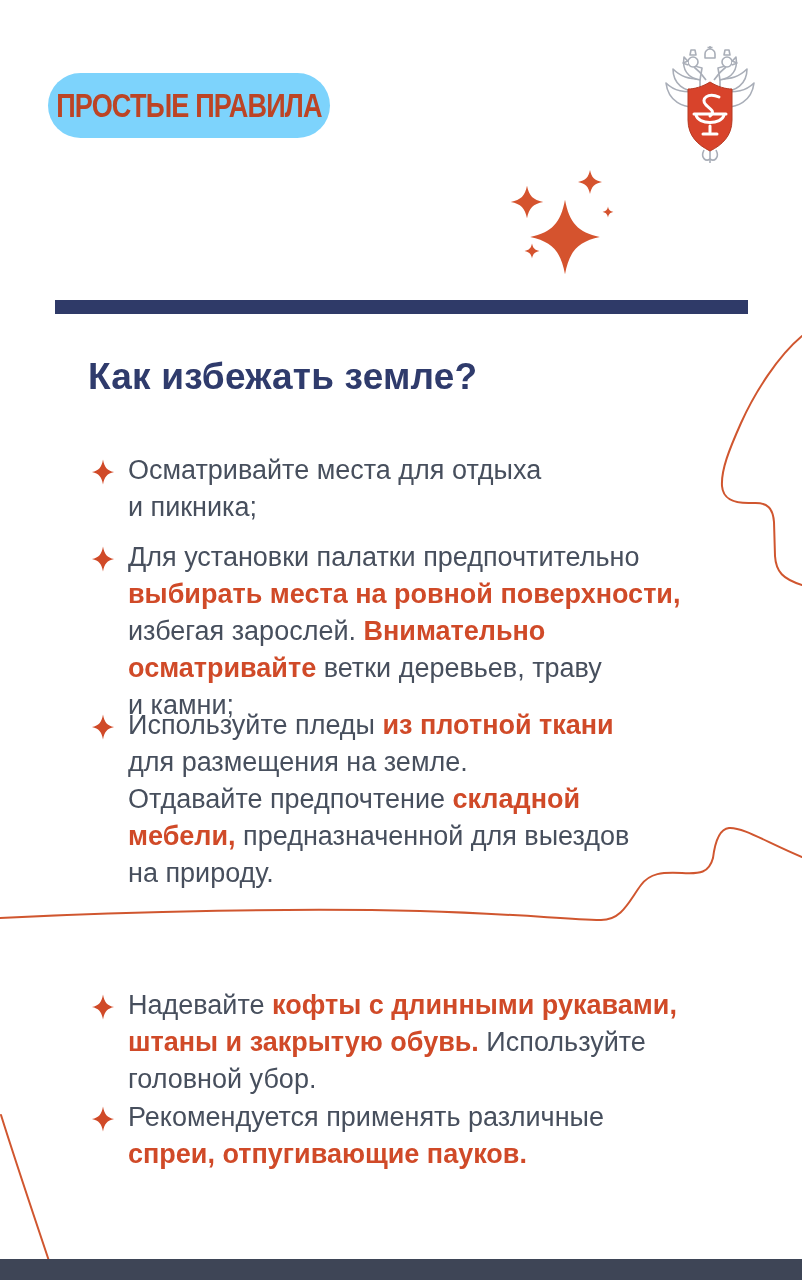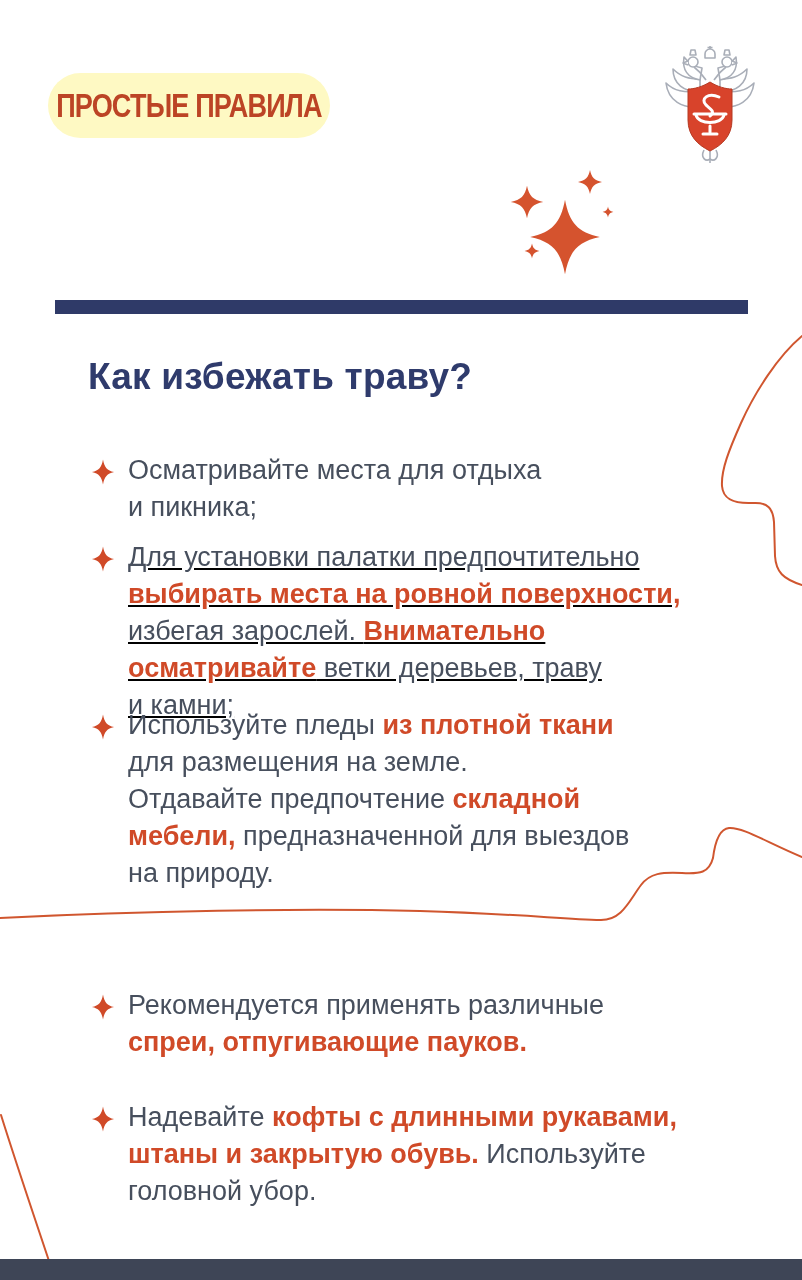--- a/index.html
+++ b/index.html
@@ -8,21 +8,21 @@
     width:802px;height:1280px;
     margin:0 auto;
     background:#ffffff;
     overflow:hidden;
     font-family:"Liberation Sans", sans-serif;
   }
   
   .badge{
     position:absolute;left:48px;top:73px;
     width:282px;height:65px;border-radius:33px;
-    background:#fef9c3;
+    background:#7dd3fc;
     display:flex;align-items:center;justify-content:center;
   }
   .badge span{
     display:inline-block;
     font-size:33px;font-weight:bold;
     color:#bc4425;
     letter-spacing:-1px;
     transform:scaleX(0.82);
     white-space:nowrap;
   }
@@ -38,21 +38,21 @@
     position:absolute;left:88px;top:356px;
     font-size:37px;font-weight:bold;color:#2f3b6c;
     letter-spacing:0.2px;
   }
   
   .deco-lines{position:absolute;left:0;top:0;width:802px;height:1280px;pointer-events:none;}
   
   .rules{position:absolute;left:0;top:0;width:662px;height:1280px;}
   .bullet{position:absolute;left:91px;width:640px;}
   .bullet:nth-child(1){top:452px;}
-  .bullet:nth-child(2){top:539px;text-decoration:underline;}
+  .bullet:nth-child(2){top:539px;}
   .bullet:nth-child(3){top:707px;}
   .bullet:nth-child(4){top:987px;}
   .bullet:nth-child(5){top:1099px;}
   .bullet .marker{
     position:absolute;left:0;top:7px;width:24px;height:26px;
   }
   .bullet .bullet-text{
     margin-left:37px;
     font-size:27px;line-height:37px;
     color:#474f5d;
@@ -124,21 +124,21 @@
       <use href="#spark" transform="translate(70,75) scale(2.9,3.1) translate(-12,-12)"></use>
       <use href="#spark" transform="translate(32,40) scale(1.35) translate(-12,-12)"></use>
       <use href="#spark" transform="translate(95,20) scale(1.0) translate(-12,-12)"></use>
       <use href="#spark" transform="translate(113,50) scale(0.45) translate(-12,-12)"></use>
       <use href="#spark" transform="translate(37,89) scale(0.62) translate(-12,-12)"></use>
     </g>
   </svg>
 
   <div class="top-bar"></div>
 
-  <div class="heading">Как избежать траву?</div>
+  <div class="heading">Как избежать земле?</div>
 
   <div class="rules" id="rules-list">
       <div class="bullet">
         <svg class="marker" viewBox="0 0 24 24">
           <path d="M12,0 C13.5,7.5 16.5,10.5 24,12 C16.5,13.5 13.5,16.5 12,24 C10.5,16.5 7.5,13.5 0,12 C7.5,10.5 10.5,7.5 12,0 Z" fill="#d04a28" transform="translate(12,12) scale(0.92,1.05) translate(-12,-12)"></path>
         </svg>
         <div class="bullet-text"><span>Осматривайте места для отдыха
 и пикника;</span></div>
       </div>
       <div class="bullet">
@@ -158,28 +158,28 @@
         <div class="bullet-text"><span>Используйте пледы </span><span class="hl">из плотной ткани</span><span>
 для размещения на земле.
 Отдавайте предпочтение </span><span class="hl">складной
 мебели,</span><span> предназначенной для выездов
 на природу.</span></div>
       </div>
       <div class="bullet">
         <svg class="marker" viewBox="0 0 24 24">
           <path d="M12,0 C13.5,7.5 16.5,10.5 24,12 C16.5,13.5 13.5,16.5 12,24 C10.5,16.5 7.5,13.5 0,12 C7.5,10.5 10.5,7.5 12,0 Z" fill="#d04a28" transform="translate(12,12) scale(0.92,1.05) translate(-12,-12)"></path>
         </svg>
-        <div class="bullet-text"><span>Рекомендуется применять различные
-</span><span class="hl">спреи, отпугивающие пауков.</span></div>
+        <div class="bullet-text"><span>Надевайте </span><span class="hl">кофты с длинными рукавами,
+штаны и закрытую обувь.</span><span> Используйте
+головной убор.</span></div>
       </div>
       <div class="bullet">
         <svg class="marker" viewBox="0 0 24 24">
           <path d="M12,0 C13.5,7.5 16.5,10.5 24,12 C16.5,13.5 13.5,16.5 12,24 C10.5,16.5 7.5,13.5 0,12 C7.5,10.5 10.5,7.5 12,0 Z" fill="#d04a28" transform="translate(12,12) scale(0.92,1.05) translate(-12,-12)"></path>
         </svg>
-        <div class="bullet-text"><span>Надевайте </span><span class="hl">кофты с длинными рукавами,
-штаны и закрытую обувь.</span><span> Используйте
-головной убор.</span></div>
+        <div class="bullet-text"><span>Рекомендуется применять различные
+</span><span class="hl">спреи, отпугивающие пауков.</span></div>
       </div>
     </div>
 
   <div class="footer-bar"></div>
 
 </div>
 
 </body></html>

